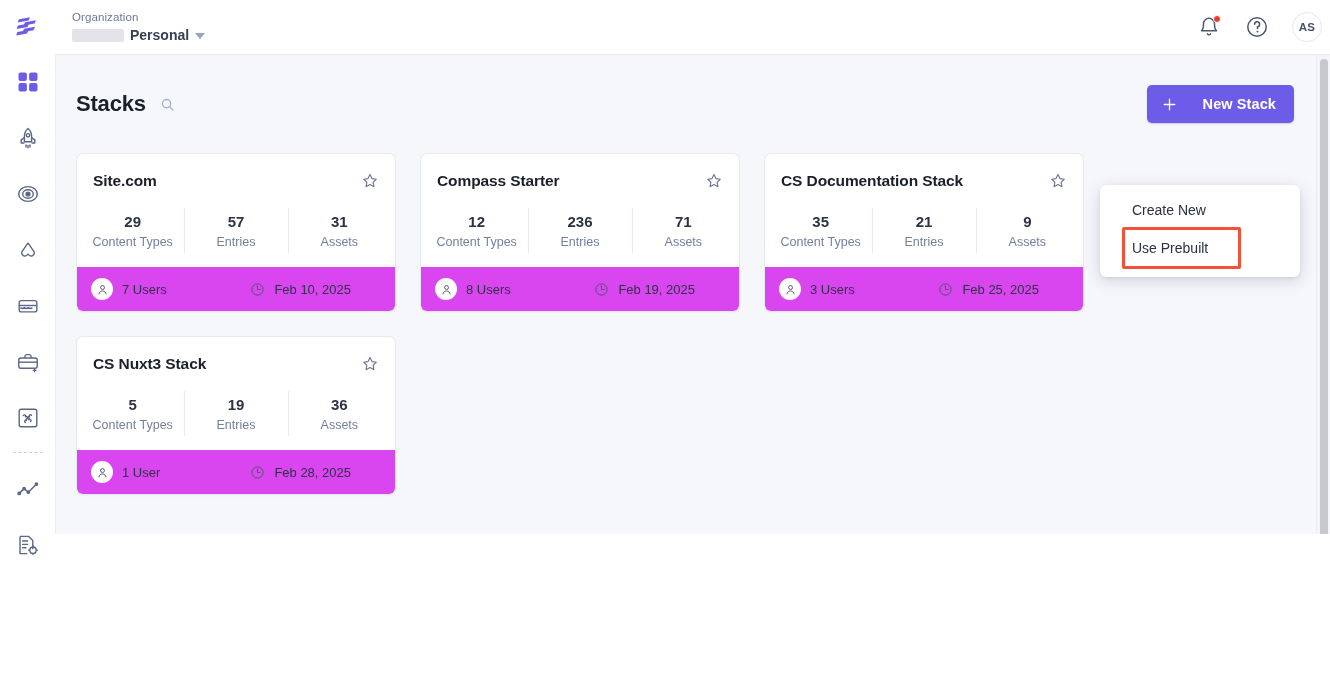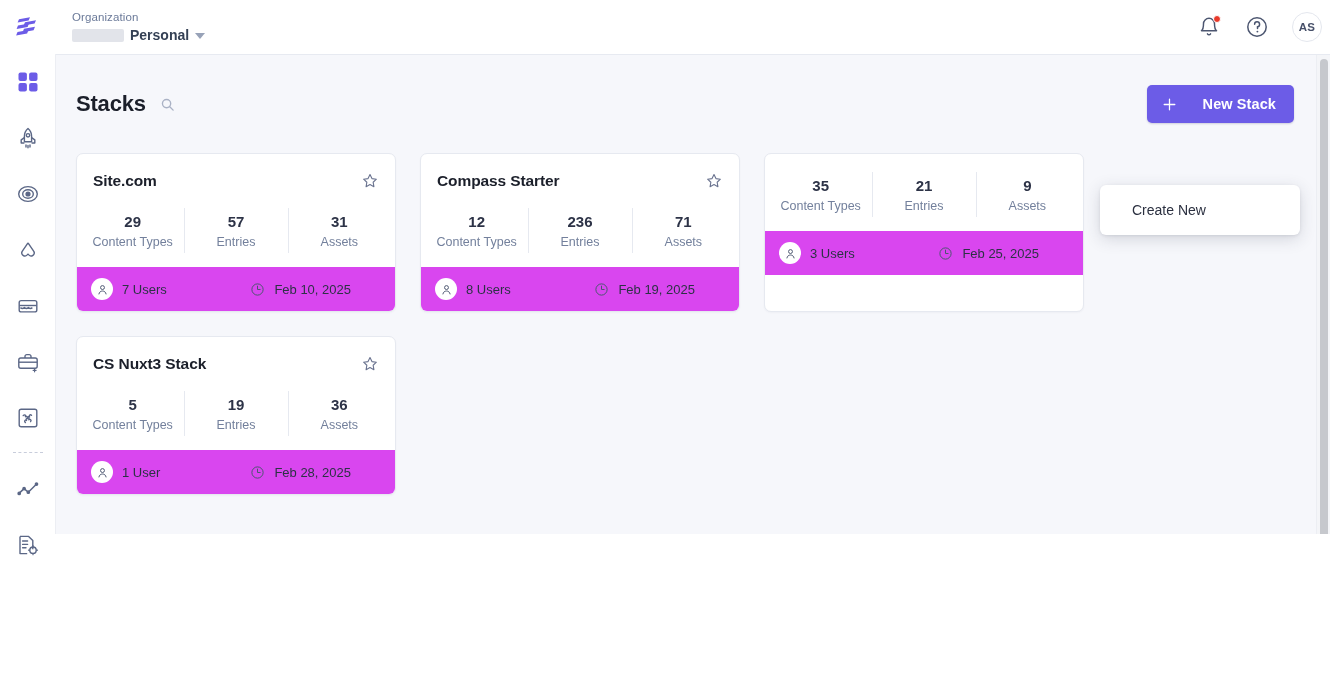--- a/index.html
+++ b/index.html
@@ -337,20 +337,23 @@
             </svg>
           </span>
           <span>New Stack</span>
         </button>
       </div>
 
       <div class="dropdown">
         <div class="dd-item">
           <span>Create New</span>
         </div>
+        <div class="dd-item highlight">
+          <span>Use Prebuilt</span>
+        </div>
       </div>
 
       <div class="grid">
 
         <div class="card">
           <div class="card-head">
             <div class="card-title">Site.com</div>
             <div class="star-btn">
               <svg width="18" height="18" viewBox="0 0 24 24" fill="none" stroke="#6b7490" stroke-width="1.5">
                 <path d="M12 3.4l2.6 5.4 5.9.8-4.3 4.1 1 5.9-5.2-2.8-5.2 2.8 1-5.9L3.5 9.6l5.9-.8z" stroke-linejoin="round"></path>
@@ -432,20 +435,28 @@
                   <circle cx="12" cy="12" r="9"></circle>
                   <path d="M12 6.6V12h4.2" stroke-linecap="round"></path>
                 </svg>
               </span>
               <span class="footer-text">Feb 19, 2025</span>
             </div>
           </div>
         </div>
 
         <div class="card">
+          <div class="card-head">
+            <div class="card-title">CS Documentation Stack</div>
+            <div class="star-btn">
+              <svg width="18" height="18" viewBox="0 0 24 24" fill="none" stroke="#6b7490" stroke-width="1.5">
+                <path d="M12 3.4l2.6 5.4 5.9.8-4.3 4.1 1 5.9-5.2-2.8-5.2 2.8 1-5.9L3.5 9.6l5.9-.8z" stroke-linejoin="round"></path>
+              </svg>
+            </div>
+          </div>
           <div class="stats">
             <div class="stat">
               <div class="stat-value">35</div>
               <div class="stat-label">Content Types</div>
             </div>
             <div class="stat">
               <div class="stat-value">21</div>
               <div class="stat-label">Entries</div>
             </div>
             <div class="stat">

